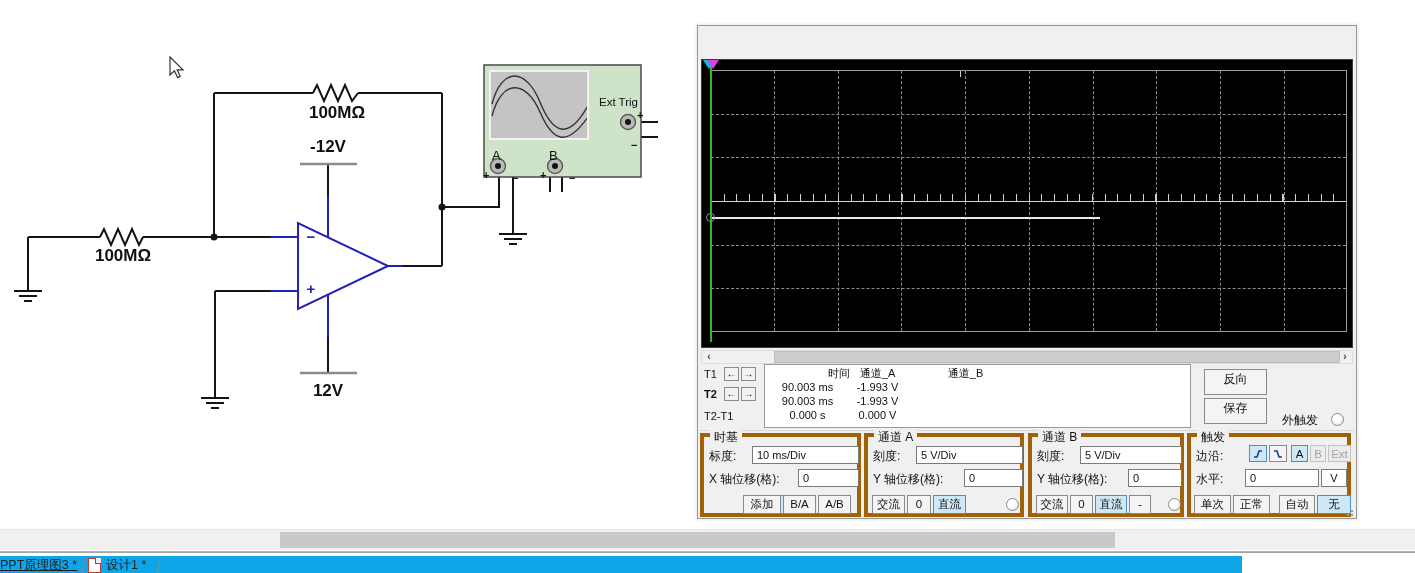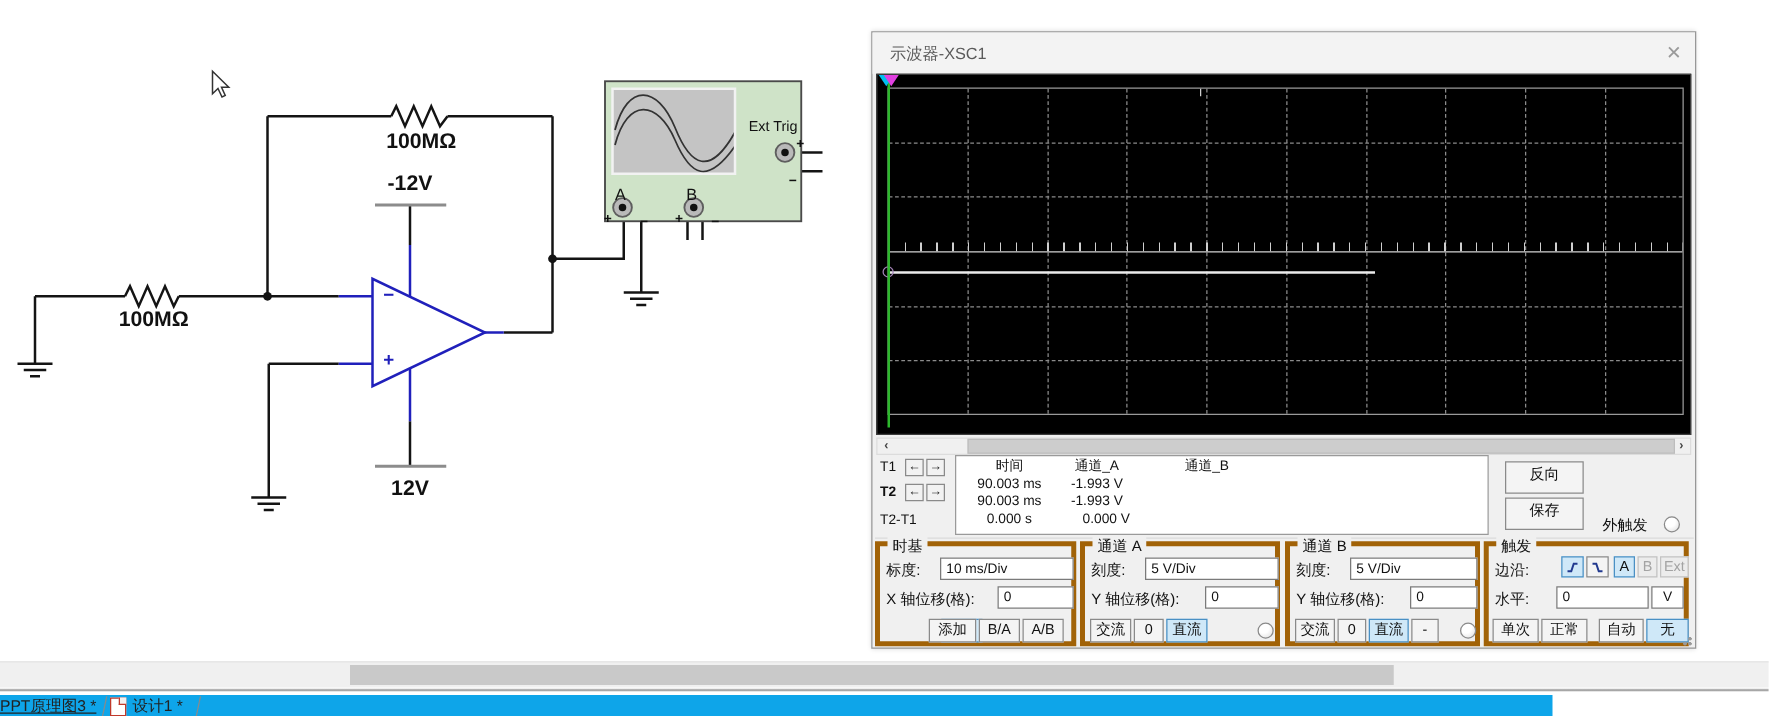--- a/index.html
+++ b/index.html
@@ -174,24 +174,20 @@
   <div class="abs" style="left:549px;top:148px;font-size:13px;color:#111;">B</div>
   <div class="abs small-sign" style="left:483px;top:170px;">+</div>
   <div class="abs small-sign" style="left:512px;top:173px;">−</div>
   <div class="abs small-sign" style="left:540px;top:170px;">+</div>
   <div class="abs small-sign" style="left:569px;top:173px;">−</div>
   <div class="abs small-sign" style="left:637px;top:110px;">+</div>
   <div class="abs small-sign" style="left:631px;top:140px;">−</div>
 
   <div id="scope-win" class="abs">
 
-    <div id="titlebar" class="abs">
-      <span id="title-text" class="abs">示波器-XSC1</span>
-      <span id="close-btn" class="abs">✕</span>
-    </div>
 
     <div id="display" class="abs">
       <div id="plot-frame" class="abs"></div>
       <div class="gv" style="left:72px"></div>
       <div class="gv" style="left:136px"></div>
       <div class="gv" style="left:199px"></div>
       <div class="gv" style="left:263px"></div>
       <div class="gv" style="left:327px"></div>
       <div class="gv" style="left:391px"></div>
       <div class="gv" style="left:454px"></div>
@@ -219,31 +215,31 @@
 
     <div class="abs cur-label" style="left:6px;top:342px;">T1</div>
     <div class="abs cur-btn" style="left:26px;top:341px;">←</div>
     <div class="abs cur-btn" style="left:43px;top:341px;">→</div>
     <div class="abs cur-label" style="left:6px;top:362px;font-weight:bold;">T2</div>
     <div class="abs cur-btn" style="left:26px;top:361px;">←</div>
     <div class="abs cur-btn" style="left:43px;top:361px;">→</div>
     <div class="abs cur-label" style="left:6px;top:384px;">T2-T1</div>
 
     <div id="readout" class="abs">
-      <div class="ro-cell ro-head" style="left:0;top:1px;">时间</div>
+      <div class="ro-cell ro-head" style="left:0;top:1px;text-align:right;">时间</div>
       <div class="ro-cell ro-head" style="left:70px;top:1px;">通道_A</div>
       <div class="ro-cell ro-head" style="left:158px;top:1px;">通道_B</div>
       <div class="ro-cell" style="left:0;top:15px;">90.003 ms</div>
       <div class="ro-cell" style="left:70px;top:15px;">-1.993 V</div>
       <div class="ro-cell" style="left:158px;top:15px;"></div>
       <div class="ro-cell" style="left:0;top:29px;">90.003 ms</div>
       <div class="ro-cell" style="left:70px;top:29px;">-1.993 V</div>
       <div class="ro-cell" style="left:158px;top:29px;"></div>
       <div class="ro-cell" style="left:0;top:43px;">0.000 s</div>
-      <div class="ro-cell" style="left:54px;top:43px;text-align:right;">0.000 V</div>
+      <div class="ro-cell" style="left:70px;top:43px;">0.000 V</div>
       <div class="ro-cell" style="left:158px;top:43px;"></div>
     </div>
 
     <div class="abs mbtn" style="left:506px;top:343px;">反向</div>
     <div class="abs mbtn" style="left:506px;top:372px;">保存</div>
     <div id="ext-trig-label" class="abs">外触发</div>
     <div class="radio" style="left:633px;top:387px;"></div>
     <div id="measure-sep" class="abs"></div>
 
     <div class="grp" style="left:2px;width:161px;">

